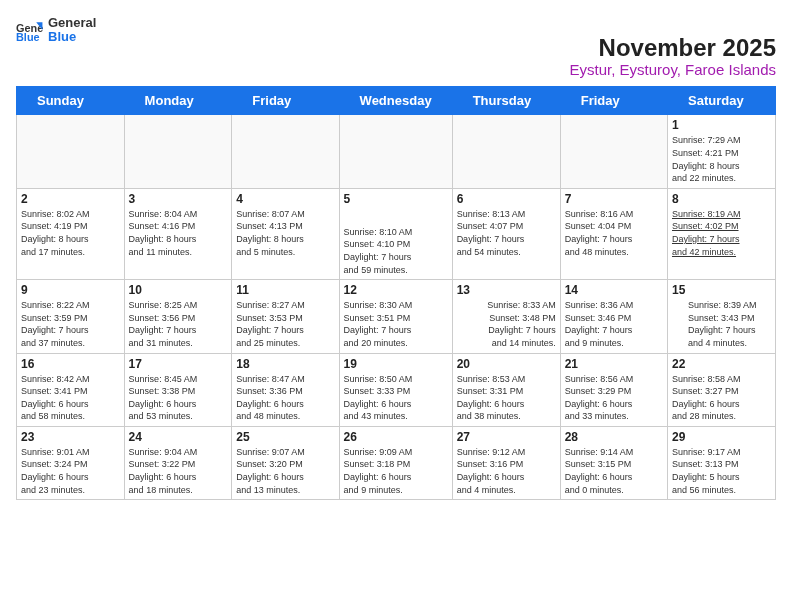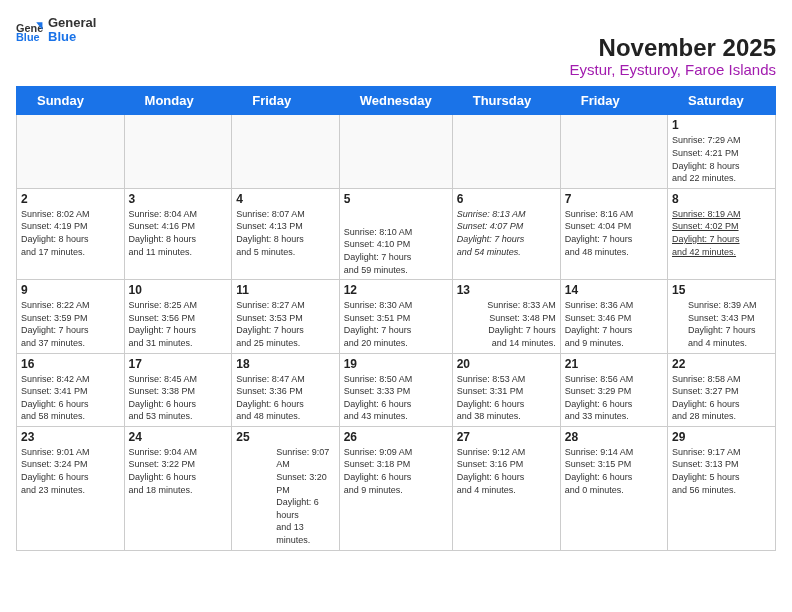--- a/index.html
+++ b/index.html
@@ -152,21 +152,21 @@
         </td>
         <td>
           <span class="day-number">5</span>
           <div class="day-info" style="white-space: pre-line; margin-top: 20px;">Sunrise: 8:10 AM
 Sunset: 4:10 PM
 Daylight: 7 hours
 and 59 minutes.</div>
         </td>
         <td>
           <span class="day-number">6</span>
-          <div class="day-info" style="white-space: pre-line; font-style: italic;">Sunrise: 8:13 AM
+          <div class="day-info" style="white-space: pre-line;">Sunrise: 8:13 AM
 Sunset: 4:07 PM
 Daylight: 7 hours
 and 54 minutes.</div>
         </td>
         <td>
           <span class="day-number">7</span>
           <div class="day-info" style="white-space: pre-line;">Sunrise: 8:16 AM
 Sunset: 4:04 PM
 Daylight: 7 hours
 and 48 minutes.</div>
@@ -291,21 +291,21 @@
         </td>
         <td>
           <span class="day-number">24</span>
           <div class="day-info" style="white-space: pre-line;">Sunrise: 9:04 AM
 Sunset: 3:22 PM
 Daylight: 6 hours
 and 18 minutes.</div>
         </td>
         <td>
           <span class="day-number">25</span>
-          <div class="day-info" style="white-space: pre-line; margin-left: 40px;">Sunrise: 9:07 AM
+          <div class="day-info" style="white-space: pre-line;">Sunrise: 9:07 AM
 Sunset: 3:20 PM
 Daylight: 6 hours
 and 13 minutes.</div>
         </td>
         <td>
           <span class="day-number">26</span>
           <div class="day-info" style="white-space: pre-line;">Sunrise: 9:09 AM
 Sunset: 3:18 PM
 Daylight: 6 hours
 and 9 minutes.</div>

